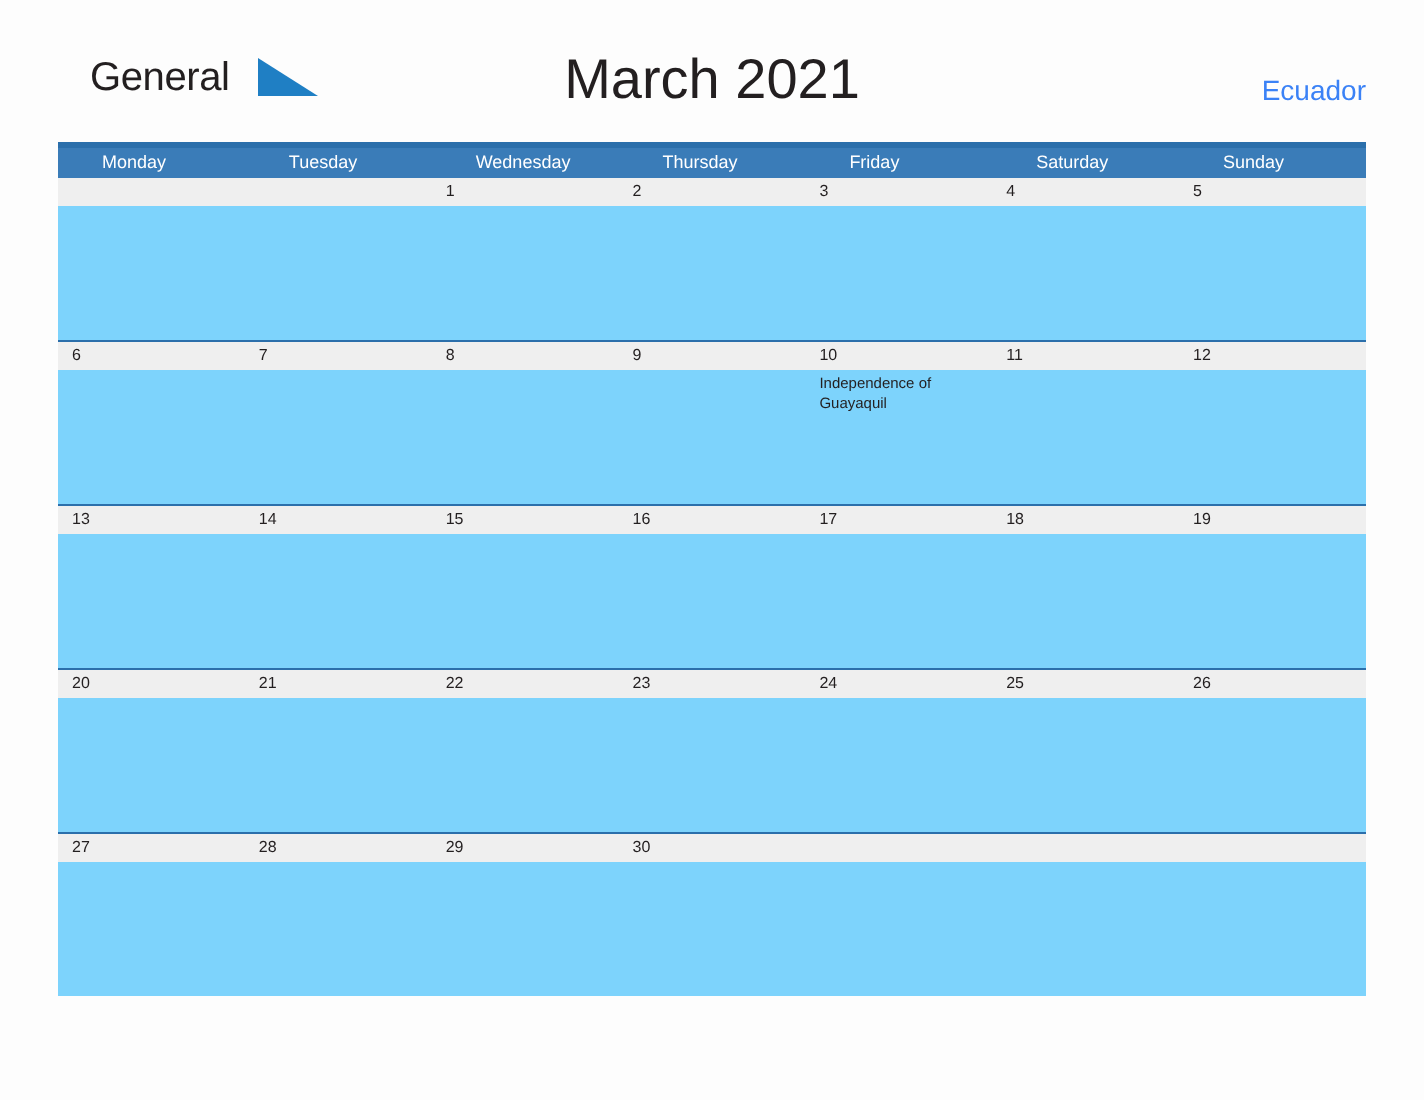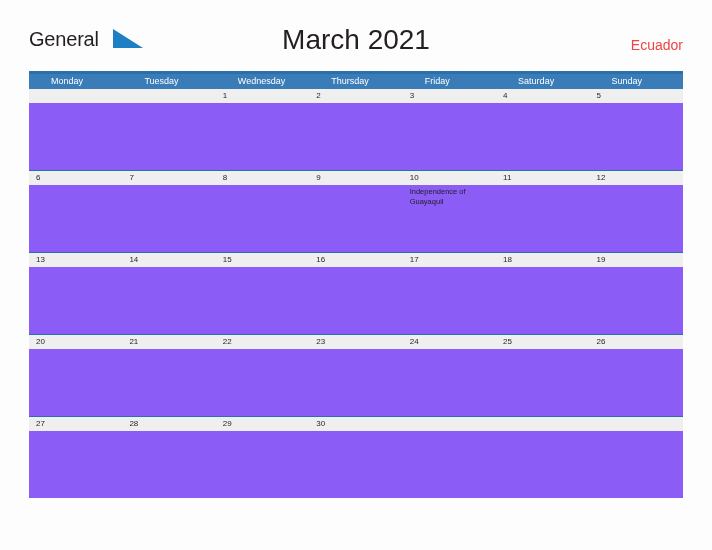--- a/index.html
+++ b/index.html
@@ -24,21 +24,21 @@
   
   .header {
     position: absolute;
     left: 29px;
     top: 24px;
     width: 654px;
     height: 44px;
   }
   .logo {
     position: absolute;
-    left: 0;
+    left: 16px;
     top: 4px;
     width: 200px;
     height: 42px;
   }
   .logo-general {
     position: absolute;
     left: 0;
     top: 0;
     font-size: 20px;
     letter-spacing: -0.2px;
@@ -71,21 +71,21 @@
     font-size: 28px;
     color: #231f20;
     font-family: "Liberation Sans", sans-serif;
     letter-spacing: 0px;
   }
   .country {
     position: absolute;
     right: 0;
     top: 13px;
     font-size: 14px;
-    color: #ef4444;
+    color: #3b82f6;
     font-family: "Liberation Sans", sans-serif;
   }
 
   
   .calendar {
     position: absolute;
     left: 29px;
     top: 71px;
     width: 654px;
   }
@@ -130,21 +130,21 @@
     padding-left: 7px;
     font-size: 8px;
     line-height: 14px;
     color: #231f20;
     font-family: "Liberation Sans", sans-serif;
   }
   .eventrow {
     display: flex;
     width: 654px;
     height: 67px;
-    background: #8b5cf6;
+    background: #7dd3fc;
   }
   .eventcell {
     width: 93.43px;
     box-sizing: border-box;
     padding: 2px 6px 0 7px;
     font-size: 7.5px;
     line-height: 10px;
     color: #231f20;
     font-family: "Liberation Sans", sans-serif;
     word-wrap: break-word;

